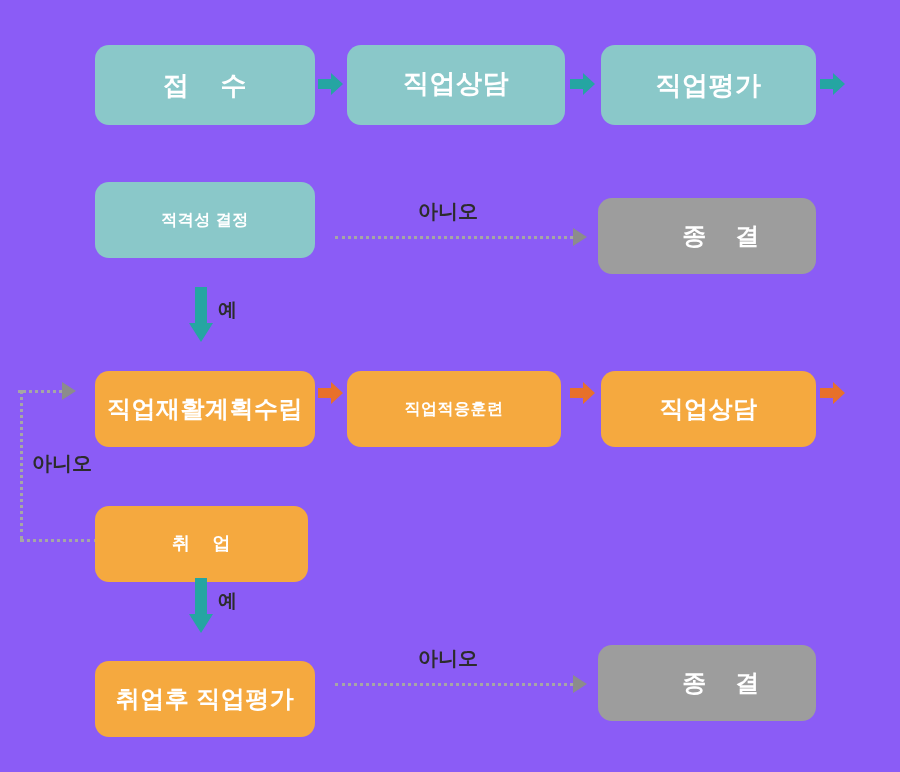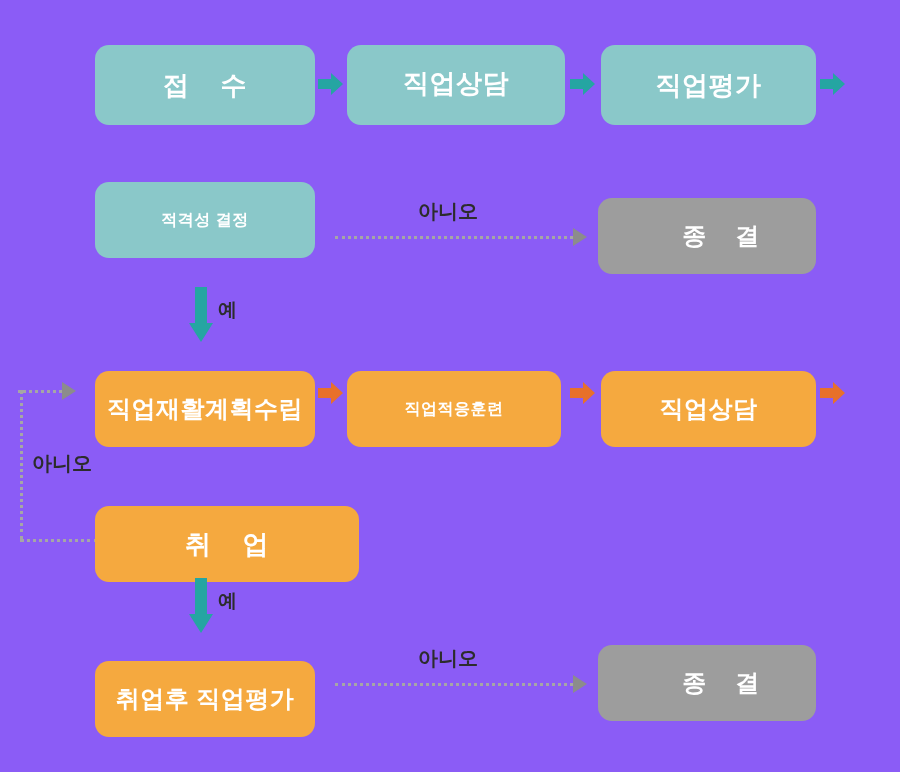--- a/index.html
+++ b/index.html
@@ -169,21 +169,21 @@
   <div class="arrow-h" style="left:820px; top:381px;">
     <svg width="26" height="24" viewBox="0 0 26 24" aria-hidden="true">
       <path d="M0 7 L13 7 L13 1 L25 12 L13 23 L13 17 L0 17 Z" fill="#E8702A"></path>
     </svg>
   </div>
 
   <div class="dotline dot-v" style="left:20px; top:390px; height:150px;"></div>
   <div class="dotline dot-h" style="left:20px; top:539px; width:78px;"></div>
   <div class="edge-label" style="left:32px; top:450px; font-size:20px;">아니오</div>
 
-  <div class="node amber" style="left:95px; top:490px; width:264px; height:76px; font-size:26px;">
+  <div class="node amber" style="left:95px; top:490px; width:213px; height:76px; font-size:18px;">
     <span class="lbl">취    업</span>
   </div>
 
   <div class="arrow-v" style="left:189px; top:578px;">
     <svg width="24" height="56" viewBox="0 0 24 56" aria-hidden="true">
       <path d="M6 0 L18 0 L18 36 L24 36 L12 55 L0 36 L6 36 Z" fill="#25A5A2"></path>
     </svg>
   </div>
   <div class="edge-label" style="left:218px; top:588px; font-size:19px;">예</div>
 

